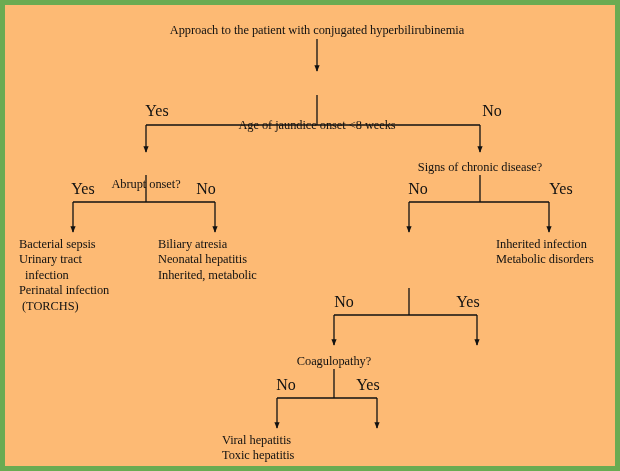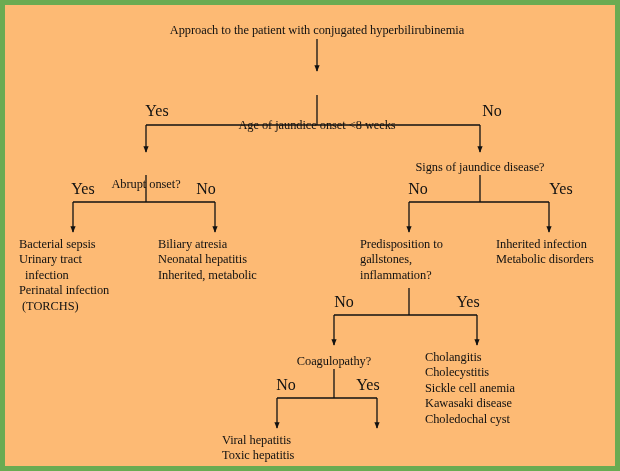--- a/index.html
+++ b/index.html
@@ -86,46 +86,38 @@
       <path d="M 372 393 L 372 423" marker-end="url(#arrow)"></path>
     </g>
   </svg>
 
   <div class="node c" style="left:312px; top:18px;">Approach to the patient with conjugated hyperbilirubinemia</div>
 
   <div class="node c" style="left:312px; top:75px;margin-top:38px;">Age of jaundice onset &lt;8 weeks</div>
 
   <div class="node c" style="left:141px; top:155px;margin-top:17px;">Abrupt onset?</div>
 
-  <div class="node c" style="left:475px; top:155px;">Signs of jaundice disease?</div>
+  <div class="node c" style="left:475px; top:155px;">Signs of chronic disease?</div>
 
-  <div class="node l" style="left:355px; top:232px;">Predisposition to
-gallstones,
-inflammation?</div>
 
   <div class="node c" style="left:329px; top:349px;">Coagulopathy?</div>
 
   <div class="node l" style="left:14px; top:232px;">Bacterial sepsis
 Urinary tract
   infection
 Perinatal infection
  (TORCHS)</div>
 
   <div class="node l" style="left:153px; top:232px;">Biliary atresia
 Neonatal hepatitis
 Inherited, metabolic</div>
 
   <div class="node l" style="left:491px; top:232px;">Inherited infection
 Metabolic disorders</div>
 
-  <div class="node l" style="left:420px; top:345px;">Cholangitis
-Cholecystitis
-Sickle cell anemia
-Kawasaki disease
-Choledochal cyst</div>
 
   <div class="node l" style="left:217px; top:428px;">Viral hepatitis
 Toxic hepatitis</div>
 
 
   <div class="lbl" style="left:152px; top:99px;">Yes</div>
   <div class="lbl" style="left:487px; top:99px;">No</div>
 
   <div class="lbl" style="left:78px; top:177px;">Yes</div>
   <div class="lbl" style="left:201px; top:177px;">No</div>

